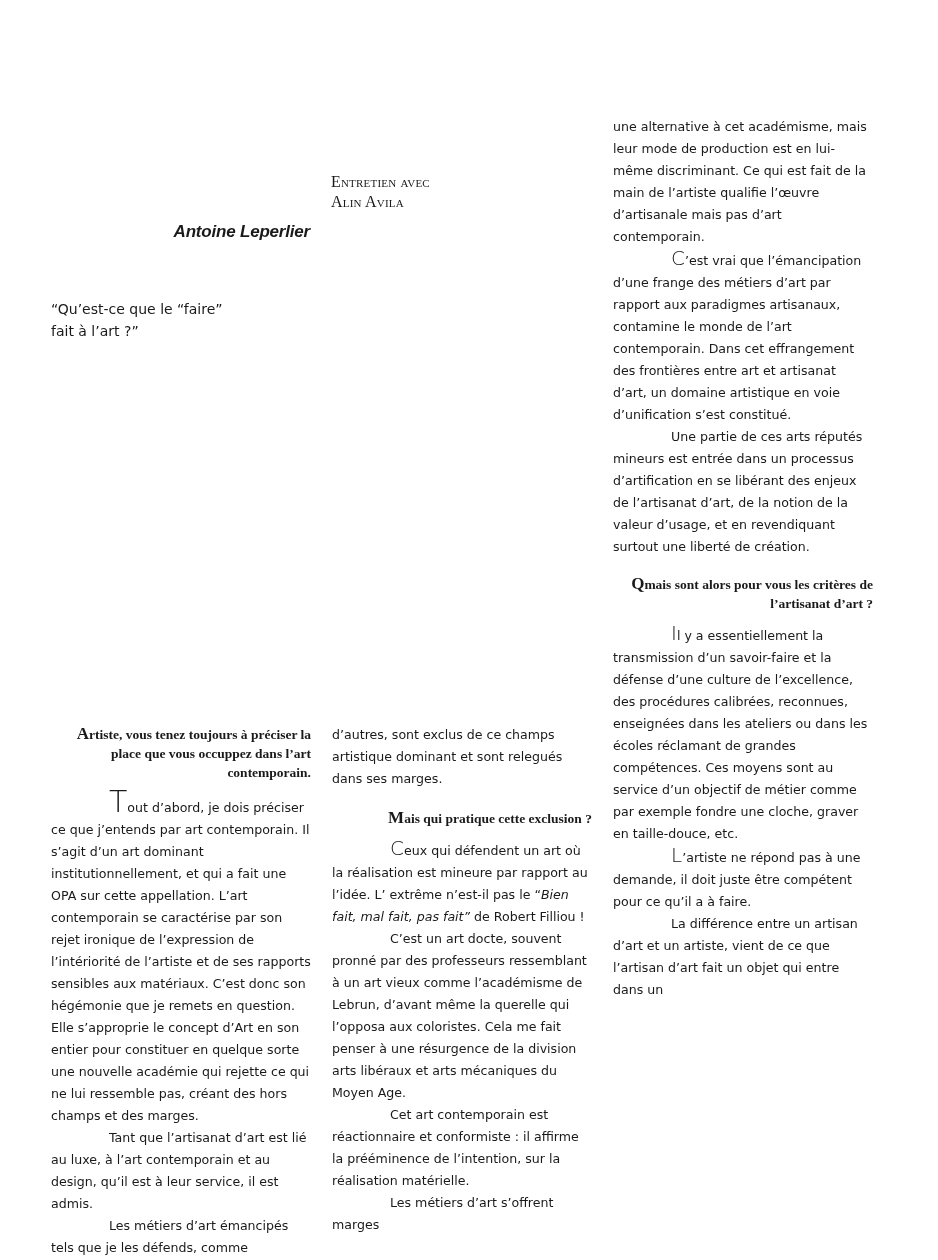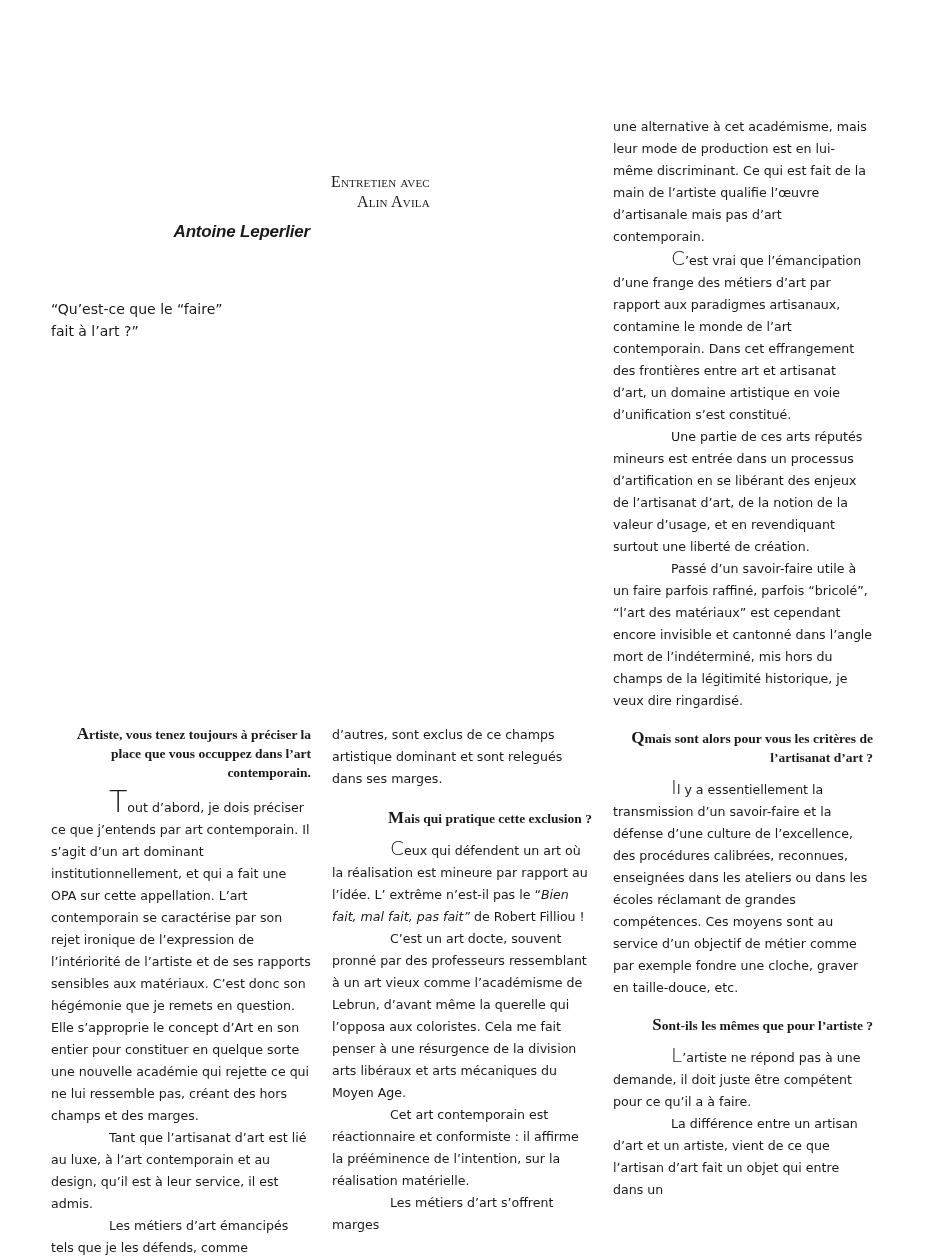--- a/index.html
+++ b/index.html
@@ -1,19 +1,19 @@
 <!DOCTYPE html>
 <html><head>
 <meta charset="utf-8">
 <style>
   html, body { margin: 0; padding: 0; background: #ffffff; }
   body { width: 938px; height: 1260px; position: relative; overflow: hidden; color: #1a1a1a; }
   .abs { position: absolute; }
   .author { left: 150px; top: 186px; width: 160px; text-align: right; font-family: "Liberation Sans", sans-serif; font-weight: bold; font-style: italic; font-size: 17px; letter-spacing: -0.2px; margin-top: 36px; }
-  .interviewer { left: 331px; top: 172px; font-family: "Liberation Serif", serif; font-size: 16px; line-height: 20px; font-variant: small-caps; letter-spacing: 0.2px; text-align: right; }
+  .interviewer { left: 331px; top: 172px; font-family: "Liberation Serif", serif; font-size: 16px; line-height: 20px; font-variant: small-caps; letter-spacing: 0.2px; }
   .pullquote { left: 51px; top: 298px; font-family: "DejaVu Sans", sans-serif; font-size: 14px; line-height: 22px; }
   .col { font-family: "DejaVu Sans", sans-serif; font-size: 12.6px; line-height: 22px; width: 260px; }
   .col p { margin: 0; }
   .col1 { left: 51px; top: 724px; }
   .col2 { left: 332px; top: 724px; }
   .col3 { left: 613px; top: 116px; }
   .q { font-family: "Liberation Serif", serif; font-weight: bold; text-align: right; font-size: 13.5px; line-height: 19px; margin: 12px 0 10px 0 !important; }
   .q .cap { font-size: 17px; }
   .ind { text-indent: 58px; }
   .drop { font-size: 30px; line-height: 20px; font-family: "DejaVu Sans", sans-serif; font-weight: 300; }
@@ -47,19 +47,17 @@
   <p class="ind"><span class="drop drop-s">C</span><span>eux qui défendent un art où la réalisation est mineure par rapport au l’idée. L’ extrême n’est-il pas le “</span><em>Bien fait, mal fait, pas fait”</em><span> de Robert Filliou !</span></p>
   <p class="ind">C’est un art docte, souvent pronné par des professeurs ressemblant à un art vieux comme l’académisme de Lebrun, d’avant même la querelle qui l’opposa aux coloristes. Cela me fait penser à une résurgence de la division arts libéraux et arts mécaniques du Moyen Age.</p>
   <p class="ind">Cet art contemporain est réactionnaire et conformiste : il affirme la prééminence de l’intention, sur la réalisation matérielle.</p>
   <p class="ind">Les métiers d’art s’offrent marges</p>
 </div>
 
 <div class="abs col col3">
   <p>une alternative à cet académisme, mais leur mode de production est en lui-même discriminant. Ce qui est fait de la main de l’artiste qualifie l’œuvre d’artisanale mais pas d’art contemporain.</p>
   <p class="ind"><span class="drop drop-s">C</span><span>’est vrai que l’émancipation d’une frange des métiers d’art par rapport aux paradigmes artisanaux, contamine le monde de l’art contemporain. Dans cet effrangement des frontières entre art et artisanat d’art, un domaine artistique en voie d’unification s’est constitué.</span></p>
   <p class="ind">Une partie de ces arts réputés mineurs est entrée dans un processus d’artification en se libérant des enjeux de l’artisanat d’art, de la notion de la valeur d’usage, et en revendiquant surtout une liberté de création.</p>
-  <p class="ind">Passé d’un savoir-faire utile à un faire parfois raffiné, parfois “bricolé”, “l’art des matériaux” est cependant encore invisible et cantonné dans l’angle mort de l’indéterminé, mis hors du champs de la légitimité historique, je veux dire ringardisé.</p>
   <p class="q" style="margin-top:16px !important"><span class="cap">Q</span><span>mais sont alors pour vous les critères de l’artisanat d’art ?</span></p>
   <p class="ind"><span class="drop drop-s">I</span><span>l y a essentiellement la transmission d’un savoir-faire et la défense d’une culture de l’excellence, des procédures calibrées, reconnues, enseignées dans les ateliers ou dans les écoles réclamant de grandes compétences. Ces moyens sont au service d’un objectif de métier comme par exemple fondre une cloche, graver en taille-douce, etc.</span></p>
-  <p class="q" style="margin-top:16px !important"><span class="cap">S</span><span>ont-ils les mêmes que pour l’artiste ?</span></p>
   <p class="ind"><span class="drop drop-s">L</span><span>’artiste ne répond pas à une demande, il doit juste être compétent pour ce qu’il a à faire.</span></p>
   <p class="ind">La différence entre un artisan d’art et un artiste, vient de ce que l’artisan d’art fait un objet qui entre dans un</p>
 </div>
 
 </body></html>

